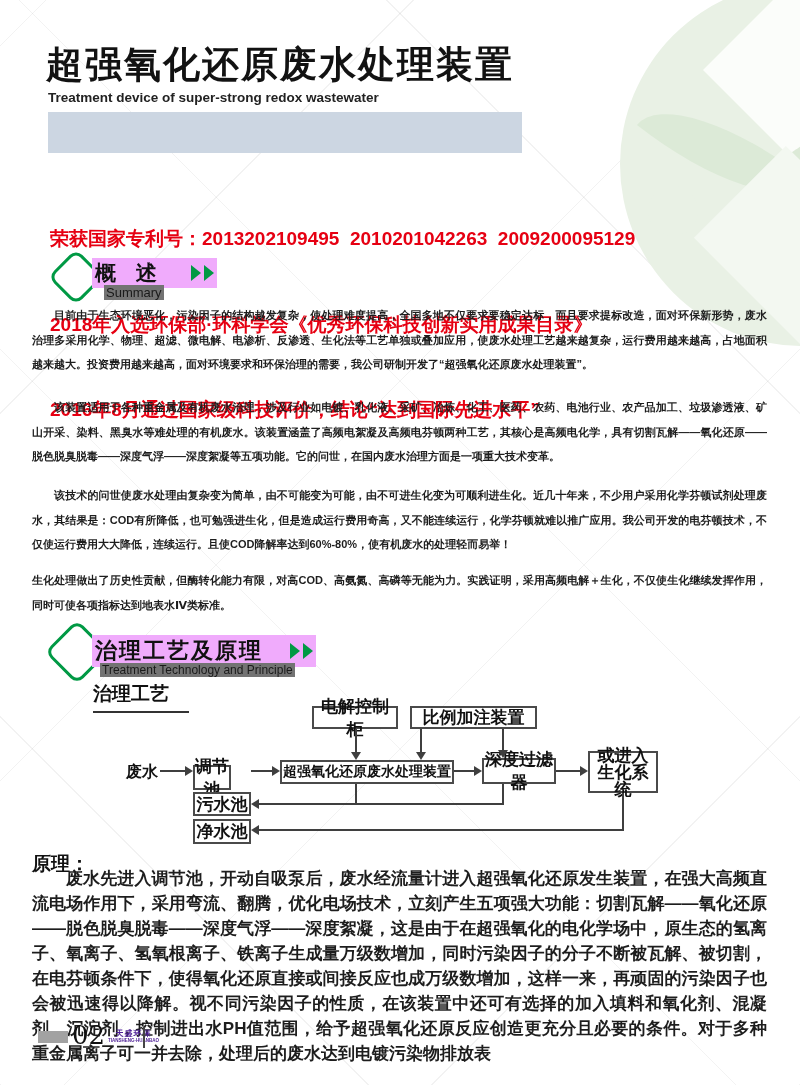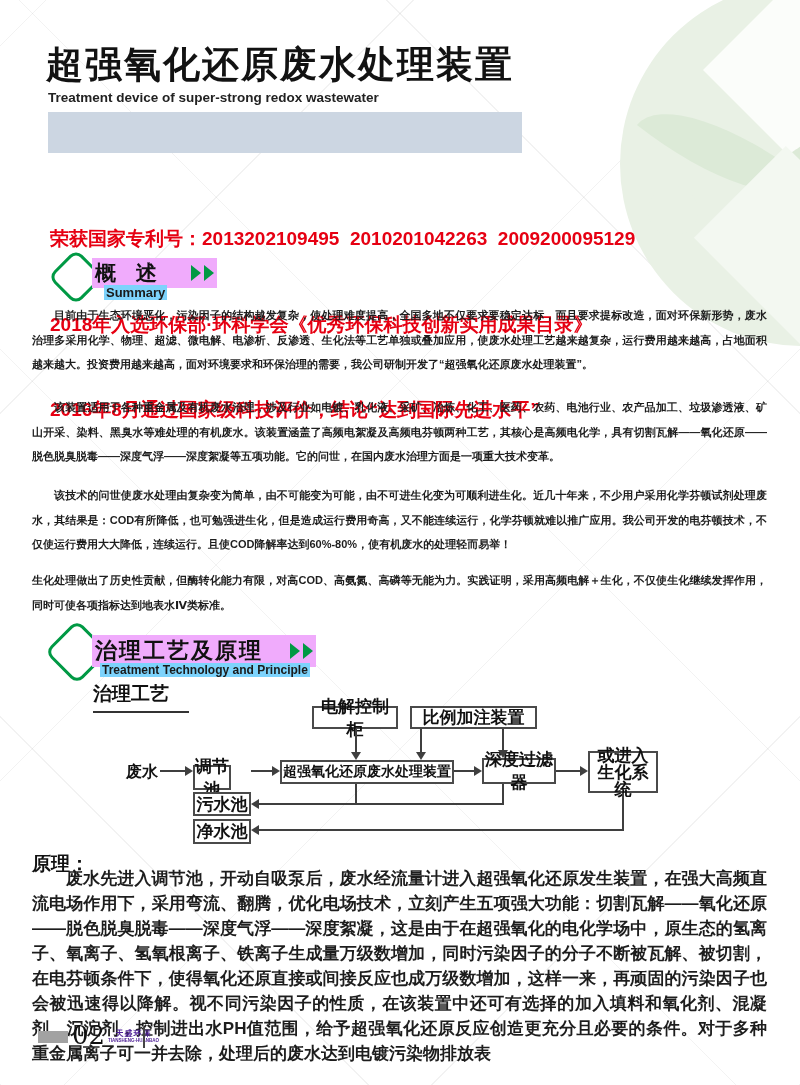--- a/index.html
+++ b/index.html
@@ -41,21 +41,21 @@
   .honors{left:50px; top:168px; width:720px; color:#e60012; font-weight:800;
     font-size:19px; line-height:28.5px; white-space:pre-wrap;}
 
   
   .diamond{border:3px solid #009944; border-radius:9px; transform:rotate(45deg); background:transparent;}
   .d1{left:56px; top:257px; width:34px; height:34px;}
   .d2{left:54px; top:629px; width:40px; height:40px;}
   .sec-title{background:#f0abfc; font-weight:900; color:#111; padding:1px 3px; display:flex; align-items:center; gap:23px;}
   .st1{left:92px; top:258px; font-size:21px; letter-spacing:7px;}
   .st2{left:92px; top:635px; font-size:22px; letter-spacing:2px;}
-  .sec-sub{font-weight:700; color:#1a1a1a; background:#7dd3fc; padding:0 2px;}
+  .sec-sub{font-weight:400; color:#1a1a1a; background:#737373; padding:0 2px;}
   .ss1{left:104px; top:285px; font-size:13px;}
   .ss2{left:100px; top:663px; font-size:12px;}
   .play{display:inline-flex; gap:3px; margin-left:4px;}
   .play i{display:block; width:0; height:0; border-left:10px solid #009944;
     border-top:8px solid transparent; border-bottom:8px solid transparent;}
 
   
   .para{left:32px; width:735px; font-size:11px; font-weight:700; line-height:24.5px;
     text-align:justify; text-indent:2em; color:#1d1d1d;}
   .p1{top:303px;} .p2{top:395px;} .p3{top:483px;} .p4{top:568px; text-indent:0;}

